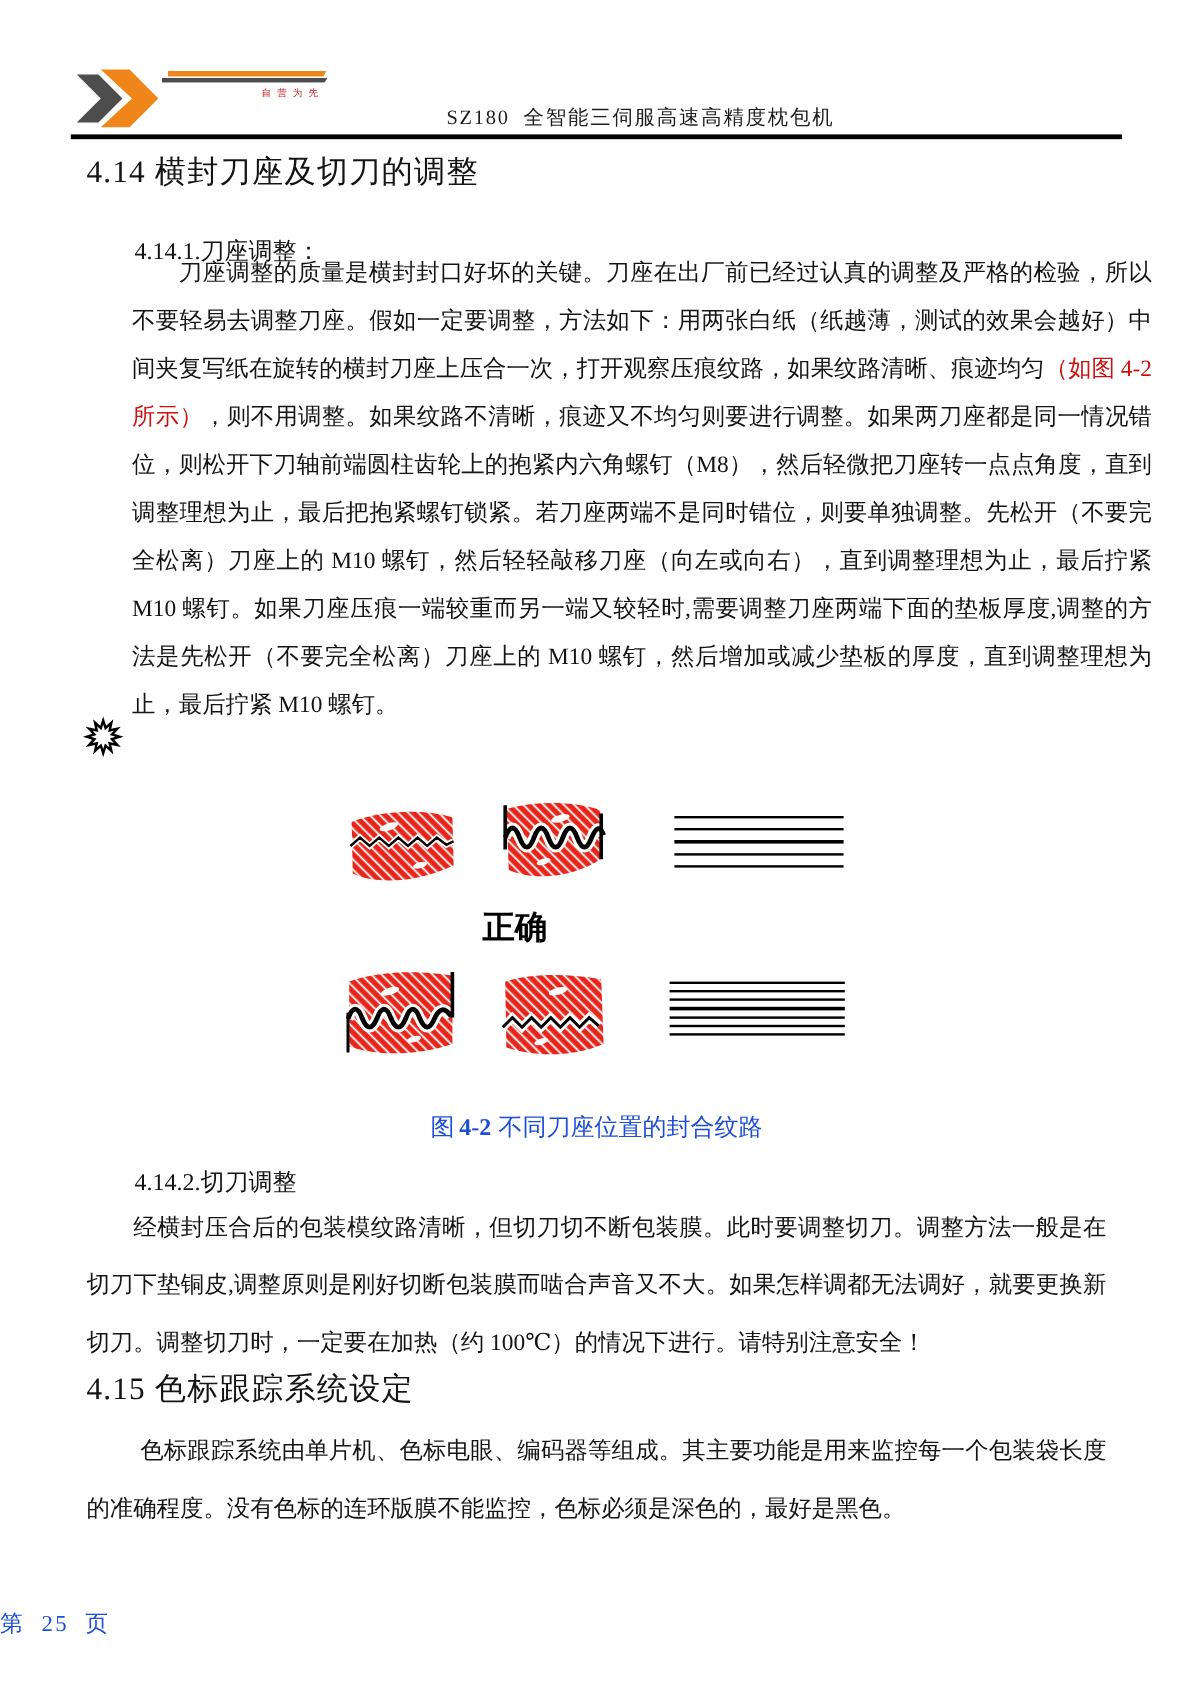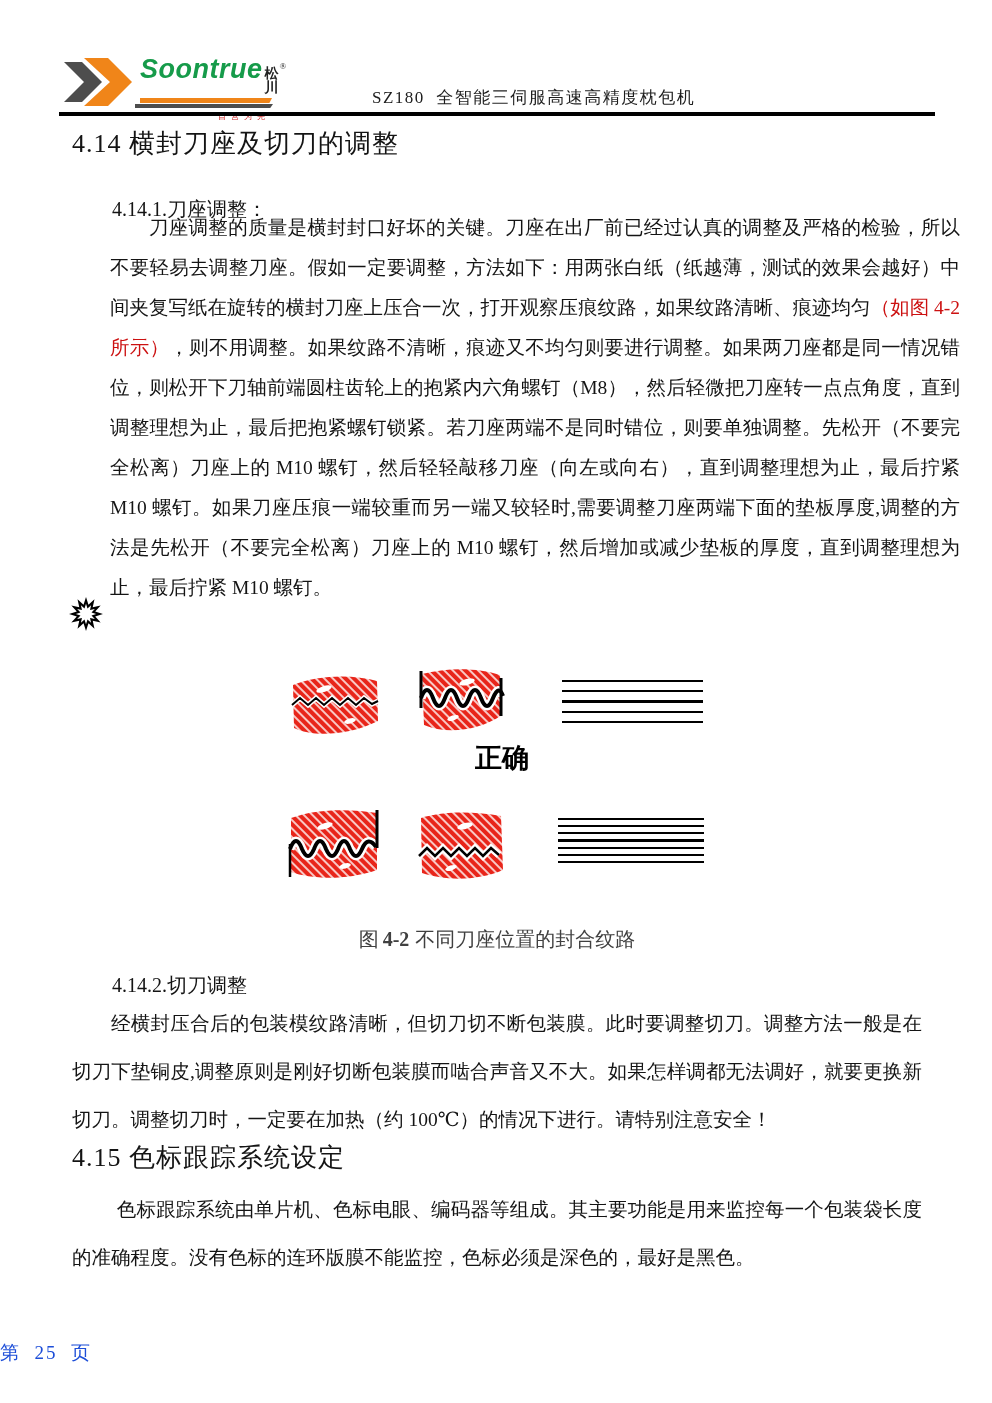--- a/index.html
+++ b/index.html
@@ -36,42 +36,37 @@
   .red-inline{color:#cc1111;}
   
   .note{left:68px;top:596px;display:flex;align-items:center;}
   .note-icon{width:36px;height:36px;flex:0 0 auto;}
   .note-text{font-size:19.5px;margin-left:6px;color:#141414;}
   
   .figure{left:72px;top:660px;width:850px;height:310px;}
   .blk{position:absolute;}
   .stripes{position:absolute;display:flex;flex-direction:column;justify-content:space-between;}
   .stripe{height:2.2px;background:#000;width:100%;}
-  .fig-label{position:absolute;font-size:27px;font-weight:bold;text-align:center;color:#000;
-             font-family:Liberation Mono, monospace;}
-  .fig-caption{position:absolute;left:0;top:266px;width:100%;text-align:center;font-size:20px;color:#404040;}
+  .fig-label{position:absolute;font-size:27px;font-weight:bold;color:#000;
+             font-family:Liberation Mono, monospace;margin-top:15px;}
+  .fig-caption{position:absolute;left:0;top:266px;width:100%;text-align:center;font-size:20px;color:#1d4ed8;}
   .fig-caption .num{font-weight:bold;margin:0 6px 0 4px;}
   
   .footer{left:0;top:1340px;width:100%;text-align:left;font-size:19px;color:#1d4ed8;letter-spacing:2px;white-space:pre;}
 </style>
 </head>
 <body>
 
 <div class="abs logo">
   <div class="logo-row">
     <svg class="logo-chevrons" viewBox="0 0 74 52">
       <polygon points="0,6 18,6 38,26 18,46 0,46 20,26" fill="#4d4d4d"></polygon>
       <polygon points="20,2 44,2 68,26 44,50 20,50 46,26" fill="#f08519"></polygon>
     </svg>
     <div class="logo-textcol">
-      <div class="brand-line">
-        <span class="brand">Soontrue</span>
-        <span class="brand-cjk">松川</span>
-        <span class="brand-reg">®</span>
-      </div>
       <div class="swoosh-orange"></div>
       <div class="swoosh-gray"></div>
       <div class="logo-slogan">自营为先</div>
     </div>
   </div>
 </div>
 
 <div class="abs doc-title">SZ180  全智能三伺服高速高精度枕包机</div>
 <div class="abs hdr-rule"></div>
 

